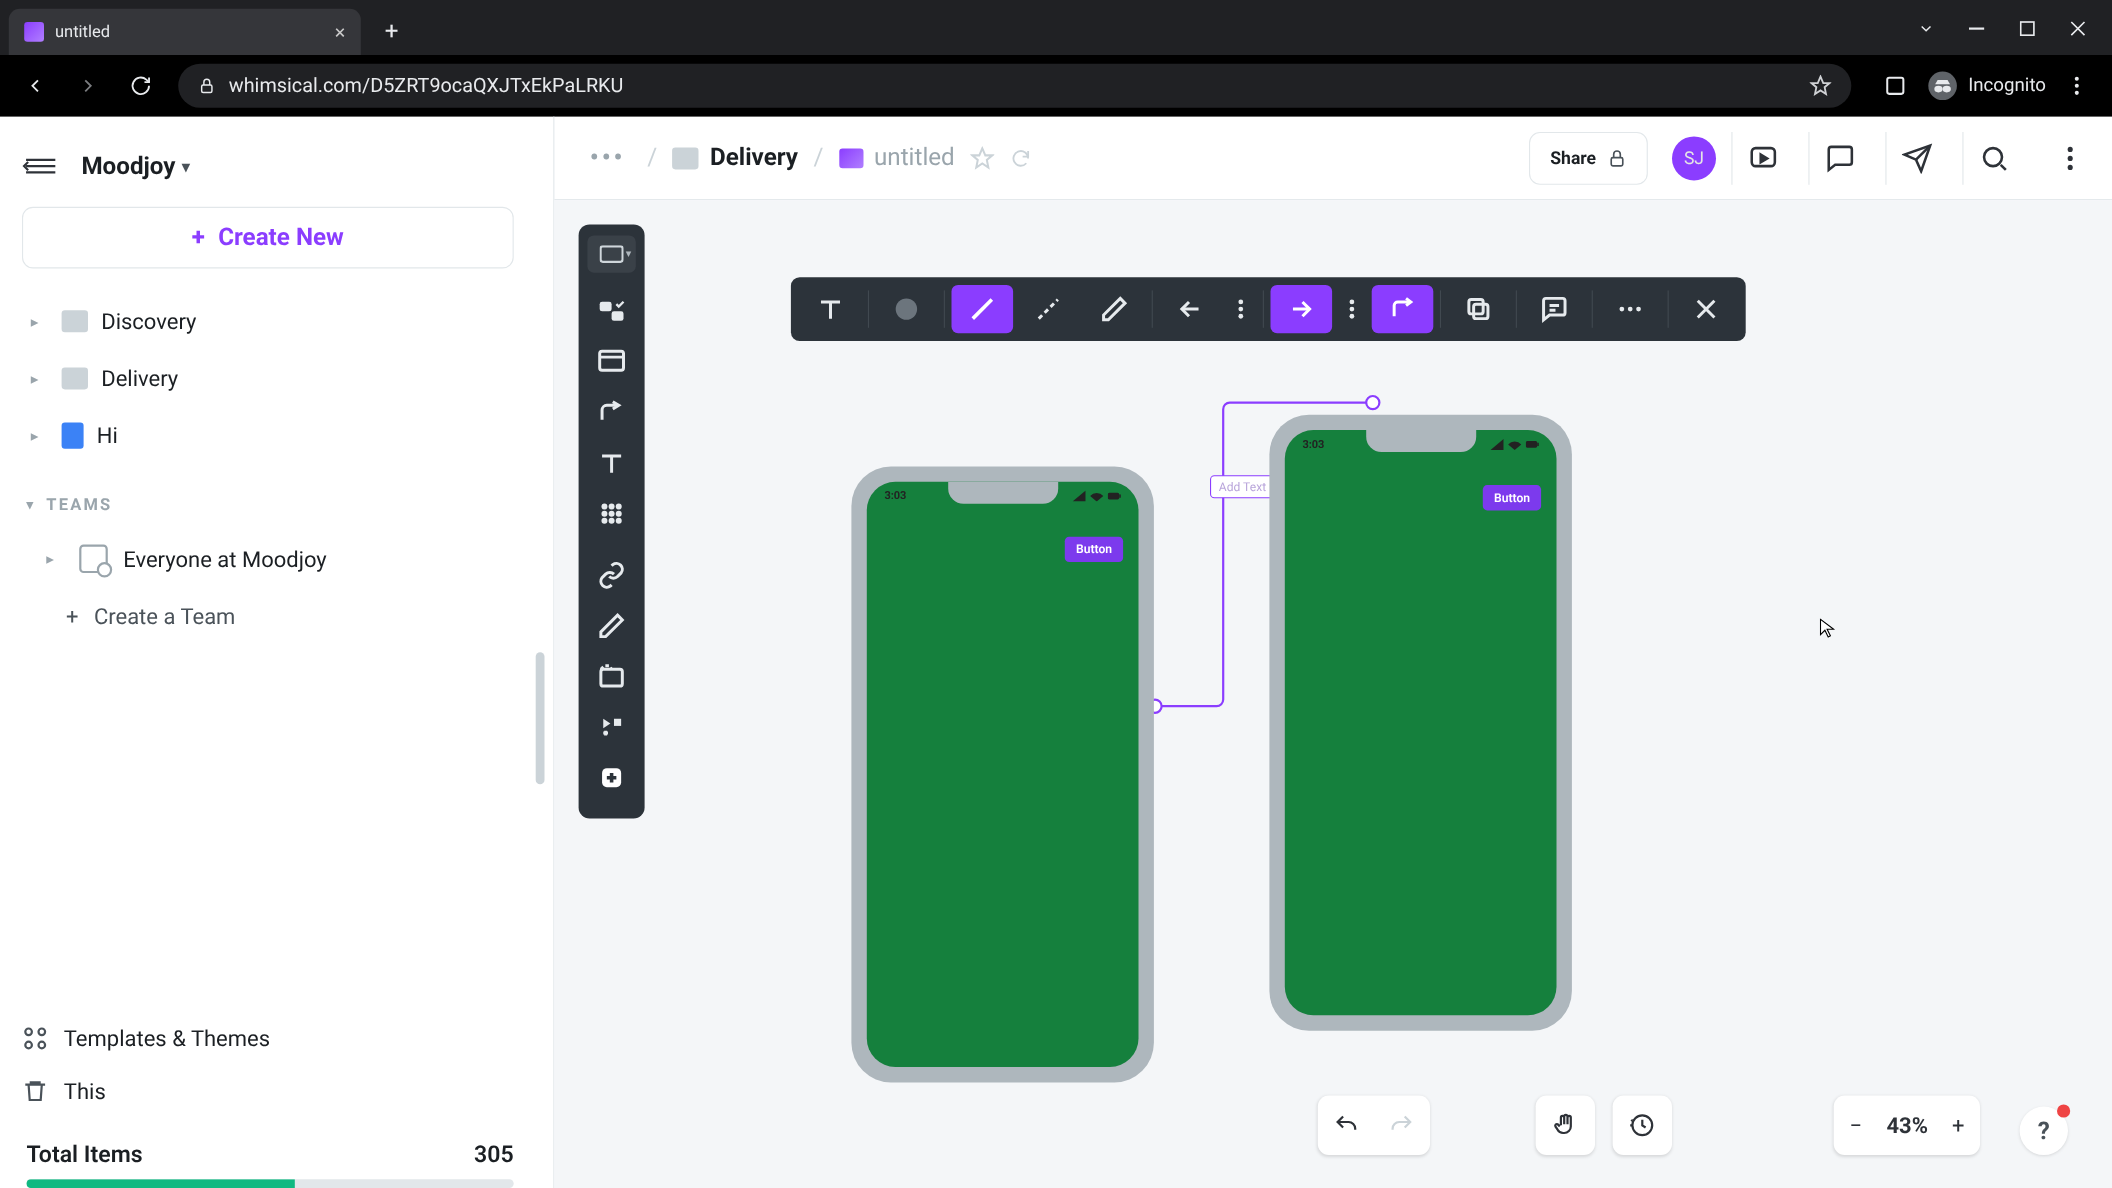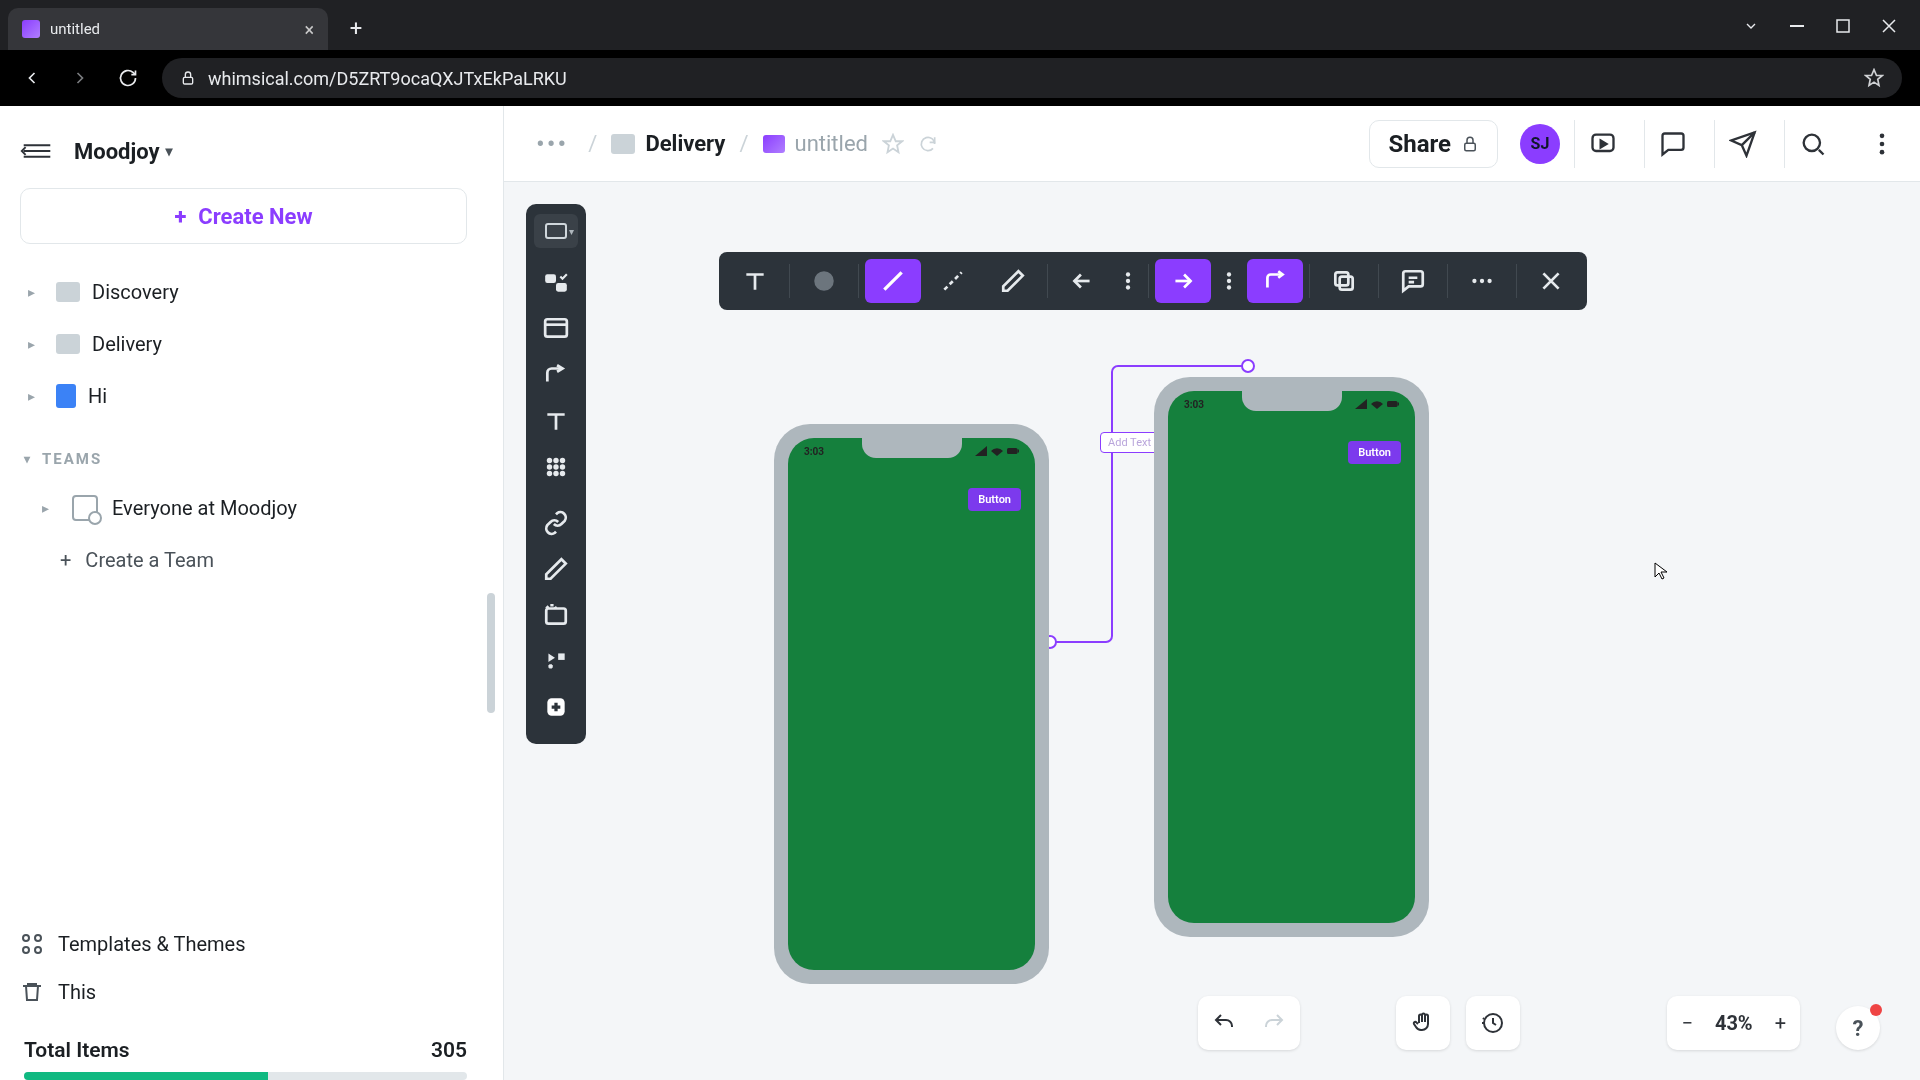--- a/index.html
+++ b/index.html
@@ -90,23 +90,23 @@
   .h-more{color:var(--gray-400);font-size:26px;letter-spacing:2px;cursor:pointer;padding:0 6px}
   .crumb-sep{color:var(--gray-300);font-size:22px}
   .crumb-item{display:flex;align-items:center;gap:10px;font-size:22px;cursor:pointer}
   .crumb-item .folder{width:24px;height:20px;border-radius:3px;background:var(--gray-300)}
   .crumb-item.current{color:var(--gray-400)}
   .crumb-item .wf{width:22px;height:18px;border-radius:3px;background:linear-gradient(135deg,var(--purple),#b07fff)}
   .crumb-item .parent-name{font-weight:700;color:var(--text)}
   .star-btn{width:22px;height:22px;color:var(--gray-300);cursor:pointer}
   .sync-btn{width:20px;height:20px;color:var(--gray-300);cursor:pointer}
   .header .flex1{flex:1}
-  .share-btn{display:flex;align-items:center;gap:10px;height:48px;padding:0 18px;border-radius:10px;border:1px solid var(--gray-200);font-size:24px;font-weight:700;cursor:pointer}
+  .share-btn{display:flex;align-items:center;gap:10px;height:48px;padding:0 18px;border-radius:10px;border:1px solid var(--gray-200);font-size:16px;font-weight:700;cursor:pointer}
   .share-btn svg{width:18px;height:18px;color:var(--gray-700)}
-  .avatar{width:40px;height:40px;border-radius:50%;background:var(--purple);color:#0f172a;display:flex;align-items:center;justify-content:center;font-weight:700;font-size:16px;margin-left:8px}
+  .avatar{width:40px;height:40px;border-radius:50%;background:var(--purple);color:#e5e5e5;display:flex;align-items:center;justify-content:center;font-weight:400;font-size:16px;margin-left:8px}
   .hicon{width:56px;height:48px;display:flex;align-items:center;justify-content:center;color:var(--gray-800);cursor:pointer}
   .hicon svg{width:28px;height:28px}
   .hicon.sep{border-left:1px solid var(--gray-200)}
 
   
   .canvas-wrap{flex:1;position:relative;background:#f4f6f8;overflow:hidden}
   .canvas{position:absolute;inset:0}
 
   
   .rail{position:absolute;left:22px;top:22px;width:60px;background:var(--dark-toolbar);border-radius:10px;padding:10px 0 14px;display:flex;flex-direction:column;align-items:center;gap:0}
@@ -209,20 +209,44 @@
     </div>
   <div class="omnibox">
     <svg class="lock" viewBox="0 0 24 24" fill="none" stroke="currentColor" stroke-width="2">
         <rect x="5" y="11" width="14" height="10" rx="2"></rect>
         <path d="M8 11V7a4 4 0 118 0v4"></path>
       </svg>
     <span class="url">whimsical.com/D5ZRT9ocaQXJTxEkPaLRKU</span>
     <svg class="star" width="20" height="20" viewBox="0 0 24 24" fill="none" stroke="currentColor" stroke-width="2">
         <path d="M12 2l3 7h7l-5.5 4.5L18 21l-6-4-6 4 1.5-7.5L2 9h7z"></path>
       </svg>
+  </div>
+  <div class="addr-right">
+    <div class="btn">
+        <svg viewBox="0 0 24 24" fill="none" stroke="currentColor" stroke-width="2">
+          <rect x="4" y="4" width="16" height="16" rx="2"></rect>
+        </svg>
+      </div>
+    <div class="incognito">
+      <div class="icon">
+        <svg width="18" height="14" viewBox="0 0 24 18" fill="#e8eaed">
+            <ellipse cx="7" cy="13" rx="5" ry="4"></ellipse>
+            <ellipse cx="17" cy="13" rx="5" ry="4"></ellipse>
+            <path d="M3 7h18l-3-5H6z"></path>
+          </svg>
+      </div>
+      <span>Incognito</span>
+    </div>
+    <div class="btn">
+        <svg viewBox="0 0 24 24" fill="currentColor">
+          <circle cx="12" cy="5" r="2"></circle>
+          <circle cx="12" cy="12" r="2"></circle>
+          <circle cx="12" cy="19" r="2"></circle>
+        </svg>
+      </div>
   </div>
 </div>
 
 <div class="app">
 
   <div class="sidebar">
     <div class="sbar-top">
       <div class="collapse">
         <svg viewBox="0 0 40 20" fill="none" stroke="currentColor" stroke-width="2">
             <path d="M6 4h28M6 10h28M6 16h28"></path>

